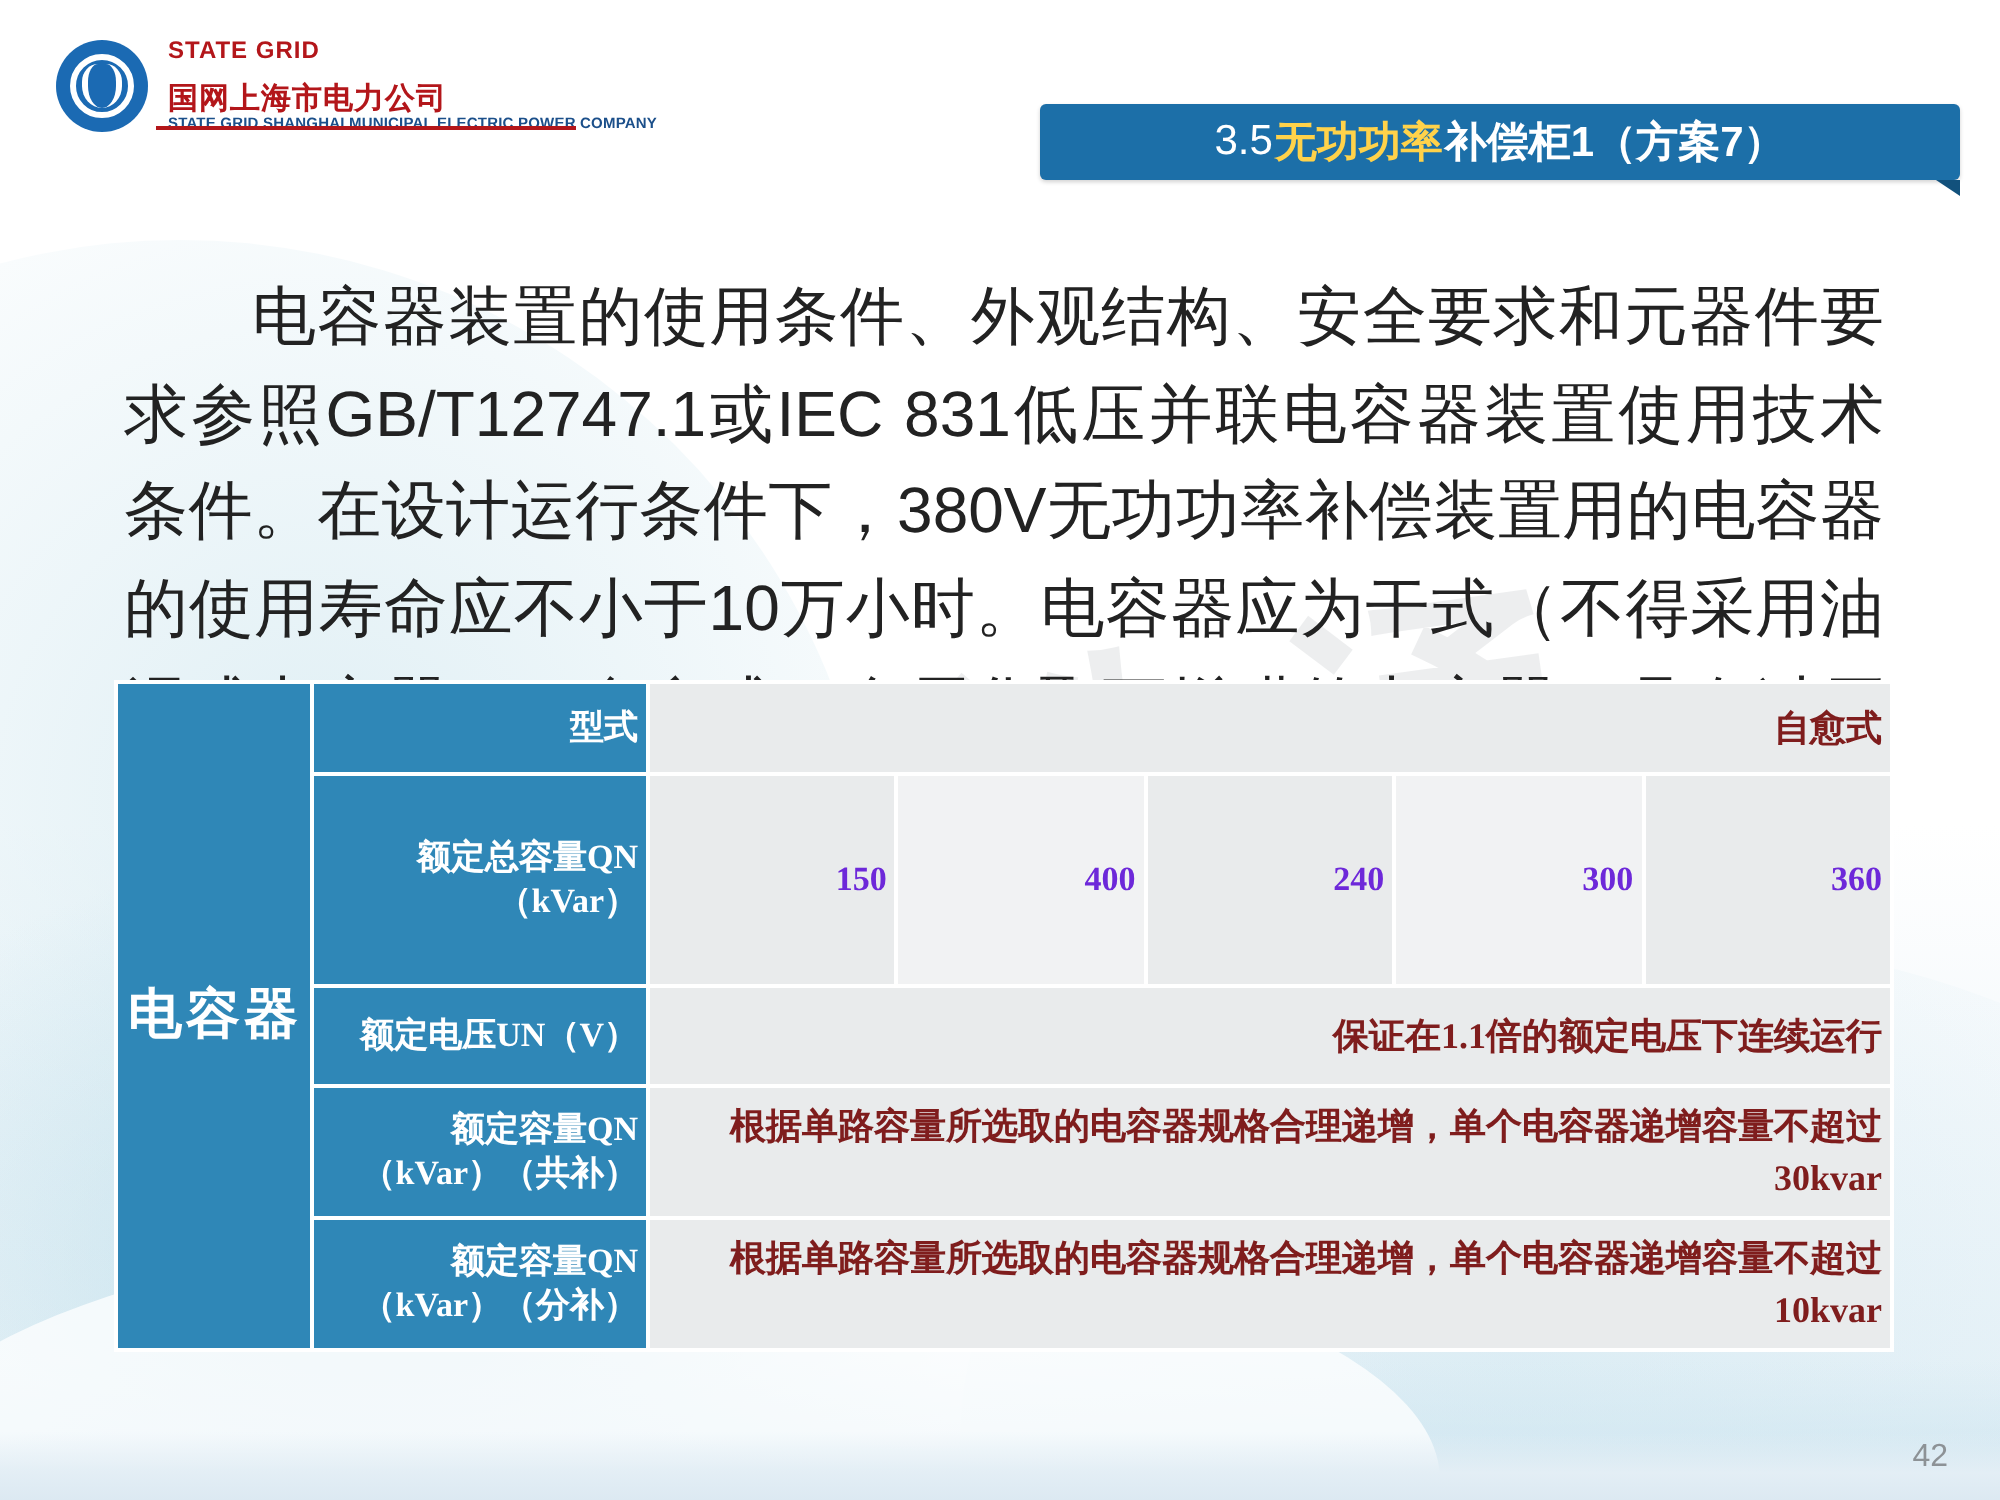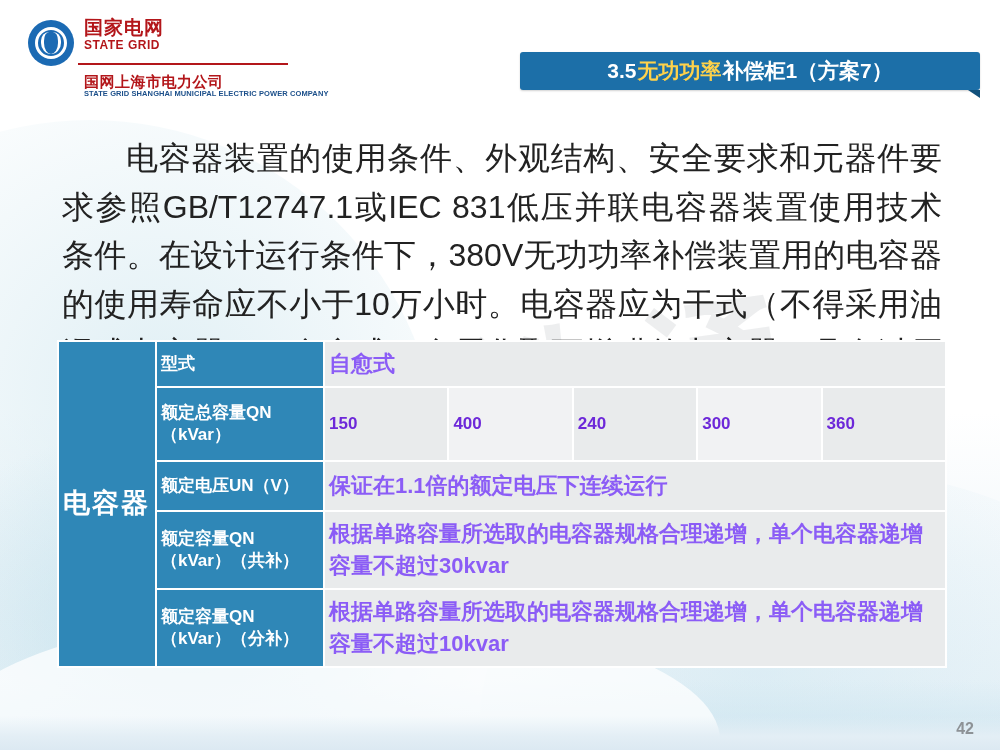--- a/index.html
+++ b/index.html
@@ -121,21 +121,21 @@
     color: #b3161a;
     font-size: 12px;
     font-weight: bold;
     letter-spacing: 0.5px;
     margin-top: 1px;
   }
   .logo-sub-cn {
     color: #b3161a;
     font-size: 15px;
     font-weight: bold;
-    margin-top: 22px;
+    margin-top: 10px;
     letter-spacing: 0.5px;
   }
   .logo-sub-en {
     color: #1b4f8a;
     font-size: 7.5px;
     font-weight: bold;
     margin-top: 1px;
     letter-spacing: 0.1px;
   }
   .logo-rule {
@@ -159,21 +159,21 @@
     display: flex;
     align-items: center;
     justify-content: center;
     padding: 0 26px;
     box-sizing: border-box;
     box-shadow: 0 1px 2px rgba(0,0,0,0.18);
   }
   .title-banner .t-num {
     color: #ffffff;
     font-size: 21px;
-    font-weight: bold;
+    font-weight: normal;
   }
   .title-banner .t-hl {
     color: #ffd24a;
     font-size: 21px;
     font-weight: bold;
     margin: 0 1px;
   }
   .title-banner .t-rest {
     color: #ffffff;
     font-size: 21px;
@@ -211,21 +211,22 @@
   }
   table.spec {
     border-collapse: collapse;
     width: 890px;
     table-layout: fixed;
   }
   table.spec td {
     border: 2px solid #ffffff;
     padding: 6px 4px;
     vertical-align: middle;
-    text-align: left;
+    text-align: right;
+    font-family: Liberation Serif, serif;
   }
   .cat-cell {
     background: #2f87b7;
     color: #ffffff;
     font-size: 27px;
     font-weight: bold;
     width: 88px;
     line-height: 1.18;
     letter-spacing: 2px;
   }
@@ -241,43 +242,43 @@
     background: #e9ebec;
     color: #6d28d9;
     font-weight: bold;
     font-size: 17px;
   }
   .val-cell.light {
     background: #f1f2f3;
   }
   .val-wide {
     background: #e9ebec;
-    color: #8b5cf6;
-    font-weight: bold;
-    font-size: 22px;
+    color: #7f1d1d;
+    font-weight: bold;
+    font-size: 18px;
     line-height: 1.45;
   }
   .row-h-head { height: 46px; }
-  .row-h-qn { height: 74px; }
+  .row-h-qn { height: 106px; }
   .row-h-un { height: 50px; }
   .row-h-big { height: 64px; }
 
   .clip-last {
     position: relative;
     overflow: hidden;
   }
 
   
   .page-num {
     position: absolute;
     right: 26px;
     bottom: 12px;
     color: #8d9296;
     font-size: 16px;
-    font-weight: bold;
+    font-weight: normal;
   }
   .page-mask {
     position: absolute;
     left: 0;
     bottom: 0;
     width: 1000px;
     height: 34px;
     background: linear-gradient(180deg, rgba(232,242,248,0.0), #e3eef5 60%, #dce9f2 100%);
   }
 </style>
@@ -290,21 +291,20 @@
   <div class="bg-swoosh sw2"></div>
   <div class="bg-swoosh sw3"></div>
   <div class="bottom-band"></div>
   <div class="bottom-curve"></div>
 
   <div class="watermark">万选通</div>
 
   <div class="logo-wrap">
     <div class="logo-mark"></div>
     <div class="logo-text">
-      <div class="logo-cn">国家电网</div>
       <div class="logo-en">STATE GRID</div>
       <div class="logo-sub-cn">国网上海市电力公司</div>
       <div class="logo-sub-en">STATE GRID SHANGHAI MUNICIPAL ELECTRIC POWER COMPANY</div>
     </div>
   </div>
   <div class="logo-rule"></div>
 
   <div class="title-banner">
     <span class="t-num">3.5 </span>
     <span class="t-hl">无功功率</span>

